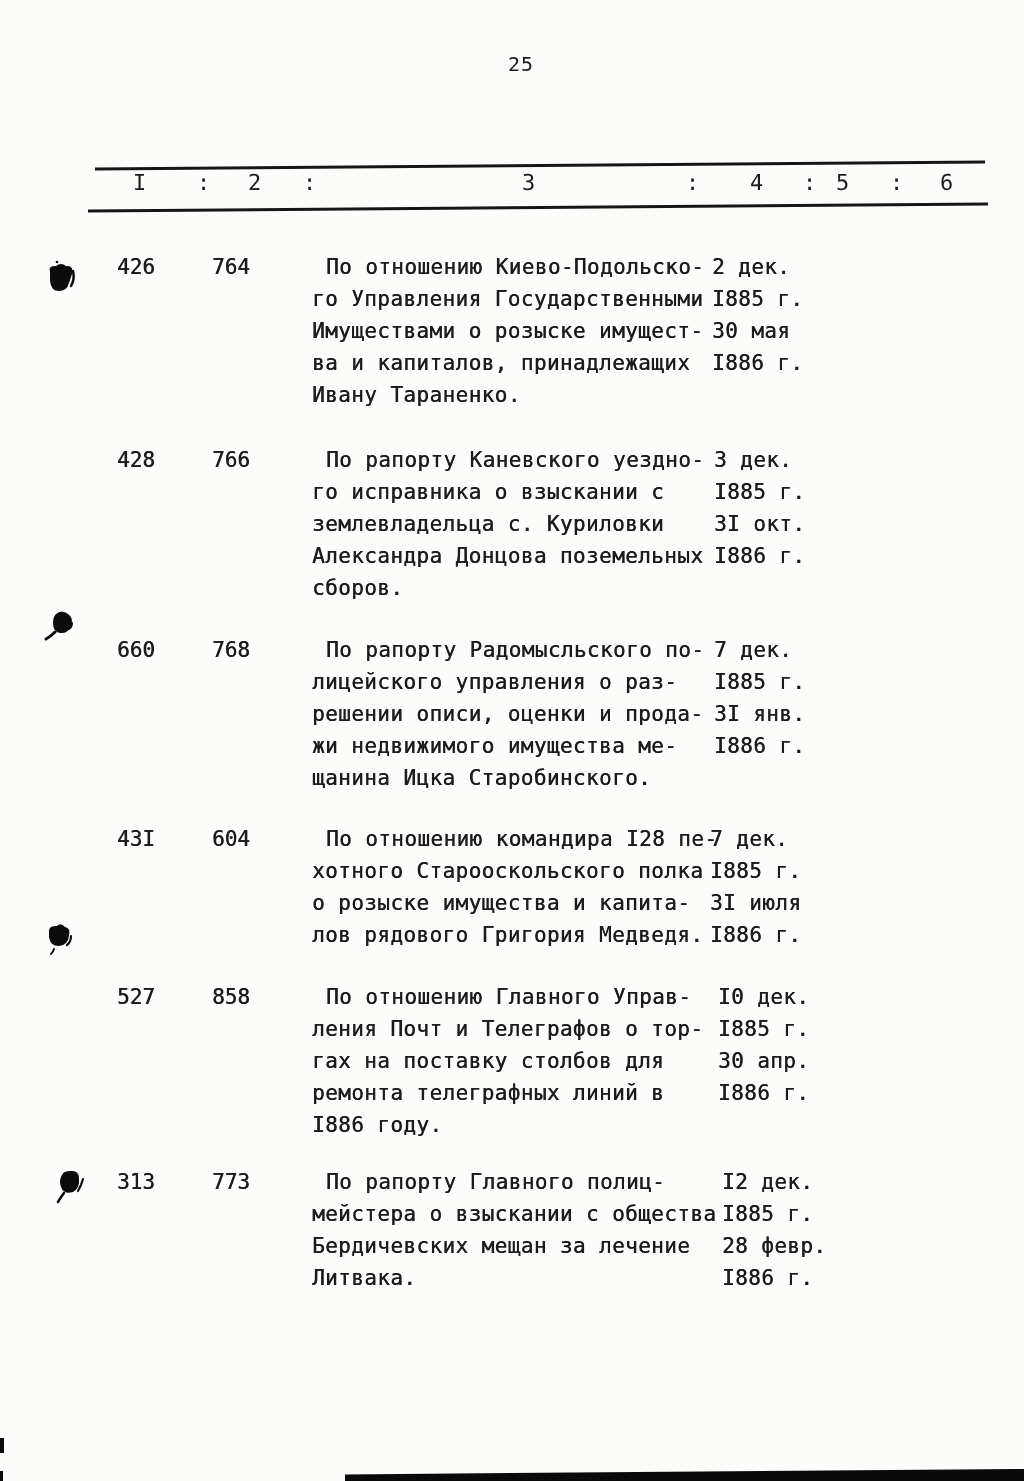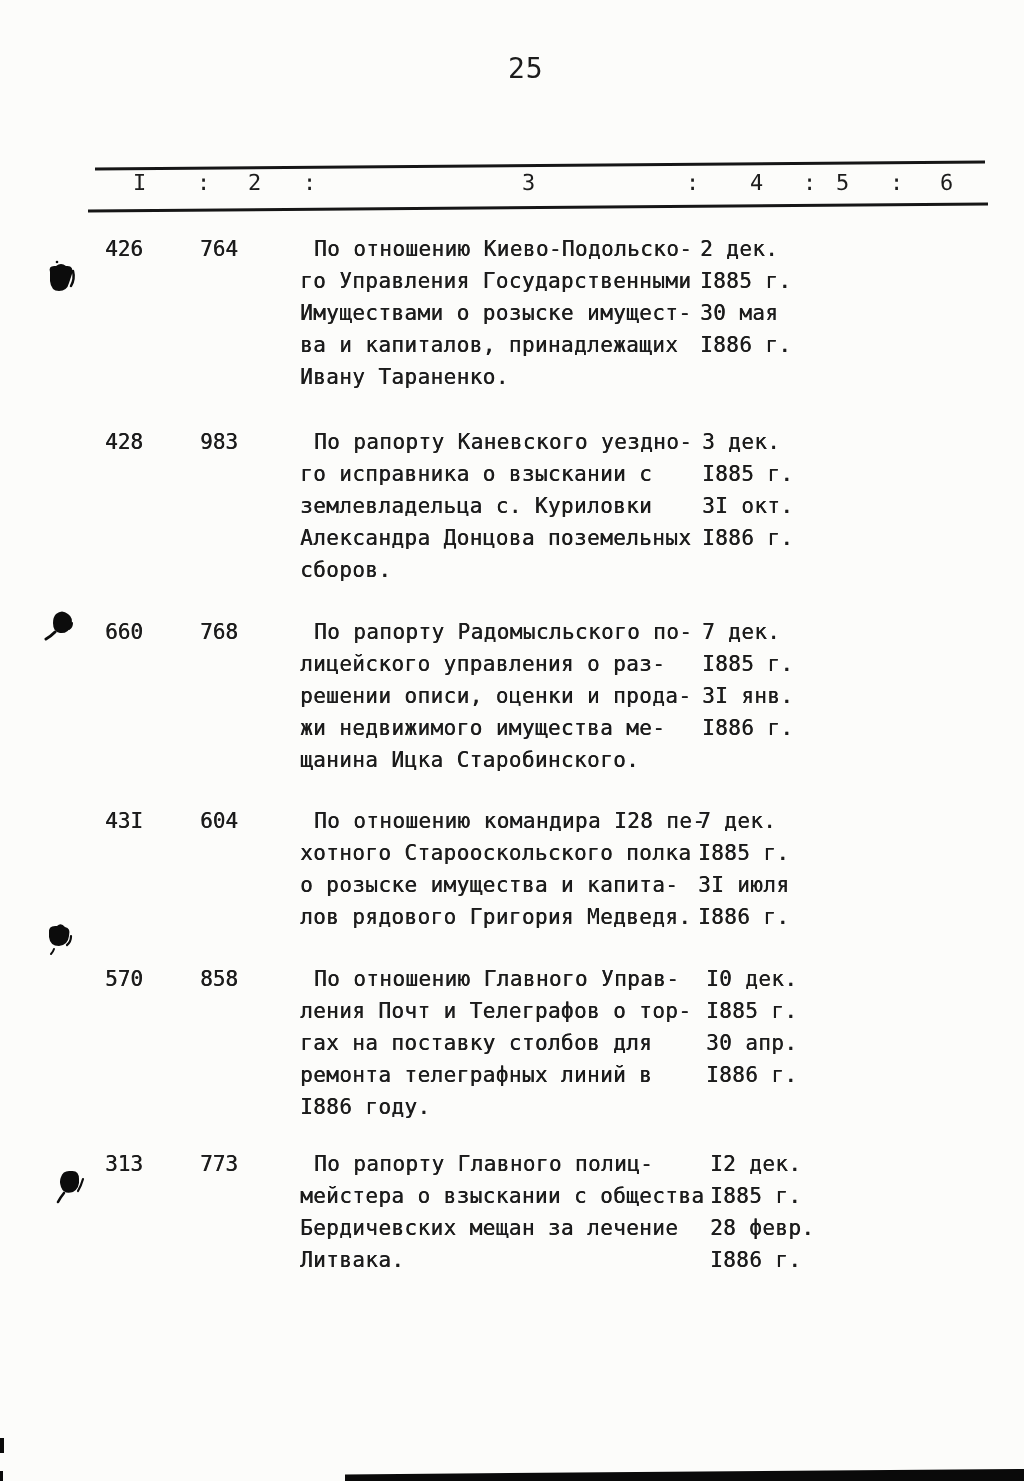--- a/index.html
+++ b/index.html
@@ -10,39 +10,39 @@
     margin: 0 auto;
     background: #fcfcfa;
     overflow: hidden;
     font-family: "DejaVu Sans Mono", "Liberation Mono", monospace;
     color: #1c1c1c;
   }
   .page-number {
     position: absolute;
     left: 508px;
     top: 52px;
-    font-size: 28px;
+    font-size: 20px;
     letter-spacing: 1px;
   }
   .rule {
     position: absolute;
     background: #161616;
     height: 3px;
   }
   .rule-top    { left: 95px;  top: 164px; width: 890px; transform: rotate(-0.45deg); }
   .rule-bottom { left: 88px;  top: 206px; width: 900px; transform: rotate(-0.45deg); }
   .hdr {
     position: absolute;
     top: 170px;
     font-size: 22px;
     transform: rotate(-0.3deg);
   }
   .entry { position: absolute; left: 0; width: 1024px; }
-  .cell { position: absolute; top: 0; font-size: 21px; line-height: 32px;
-          text-shadow: 0.4px 0 0 currentColor; }
+  .cell { position: absolute; top: 18px; font-size: 21px; line-height: 32px;
+          text-shadow: 0.4px 0 0 currentColor; margin-left: 12px; }
   .col-num  { left: 105px; }
   .col-case { left: 200px; }
   .col-desc { left: 300px; white-space: pre; text-indent: 14px; letter-spacing: 0.4px; }
   .col-dates{ white-space: pre; letter-spacing: 0.4px; }
   .ink-blot { position: absolute; }
   .scan-bar {
     position: absolute;
     left: 345px; top: 1469px;
     width: 679px; height: 12px;
     background: #0a0a0a;
@@ -83,21 +83,21 @@
 ва и капиталов, принадлежащих
 Ивану Тараненко.</span>
     <span class="cell col-dates" style="left:700px">2 дек.
 I885 г.
 30 мая
 I886 г.</span>
   </div>
 
   <div class="entry" style="top:426px">
     <span class="cell col-num">428</span>
-    <span class="cell col-case">983</span>
+    <span class="cell col-case">766</span>
     <span class="cell col-desc">По рапорту Каневского уездно-
 го исправника о взыскании с
 землевладельца с. Куриловки
 Александра Донцова поземельных
 сборов.</span>
     <span class="cell col-dates" style="left:702px">3 дек.
 I885 г.
 3I окт.
 I886 г.</span>
   </div>
@@ -123,21 +123,21 @@
 хотного Старооскольского полка
 о розыске имущества и капита-
 лов рядового Григория Медведя.</span>
     <span class="cell col-dates" style="left:698px">7 дек.
 I885 г.
 3I июля
 I886 г.</span>
   </div>
 
   <div class="entry" style="top:963px">
-    <span class="cell col-num">570</span>
+    <span class="cell col-num">527</span>
     <span class="cell col-case">858</span>
     <span class="cell col-desc">По отношению Главного Управ-
 ления Почт и Телеграфов о тор-
 гах на поставку столбов для
 ремонта телеграфных линий в
 I886 году.</span>
     <span class="cell col-dates" style="left:706px">I0 дек.
 I885 г.
 30 апр.
 I886 г.</span>

